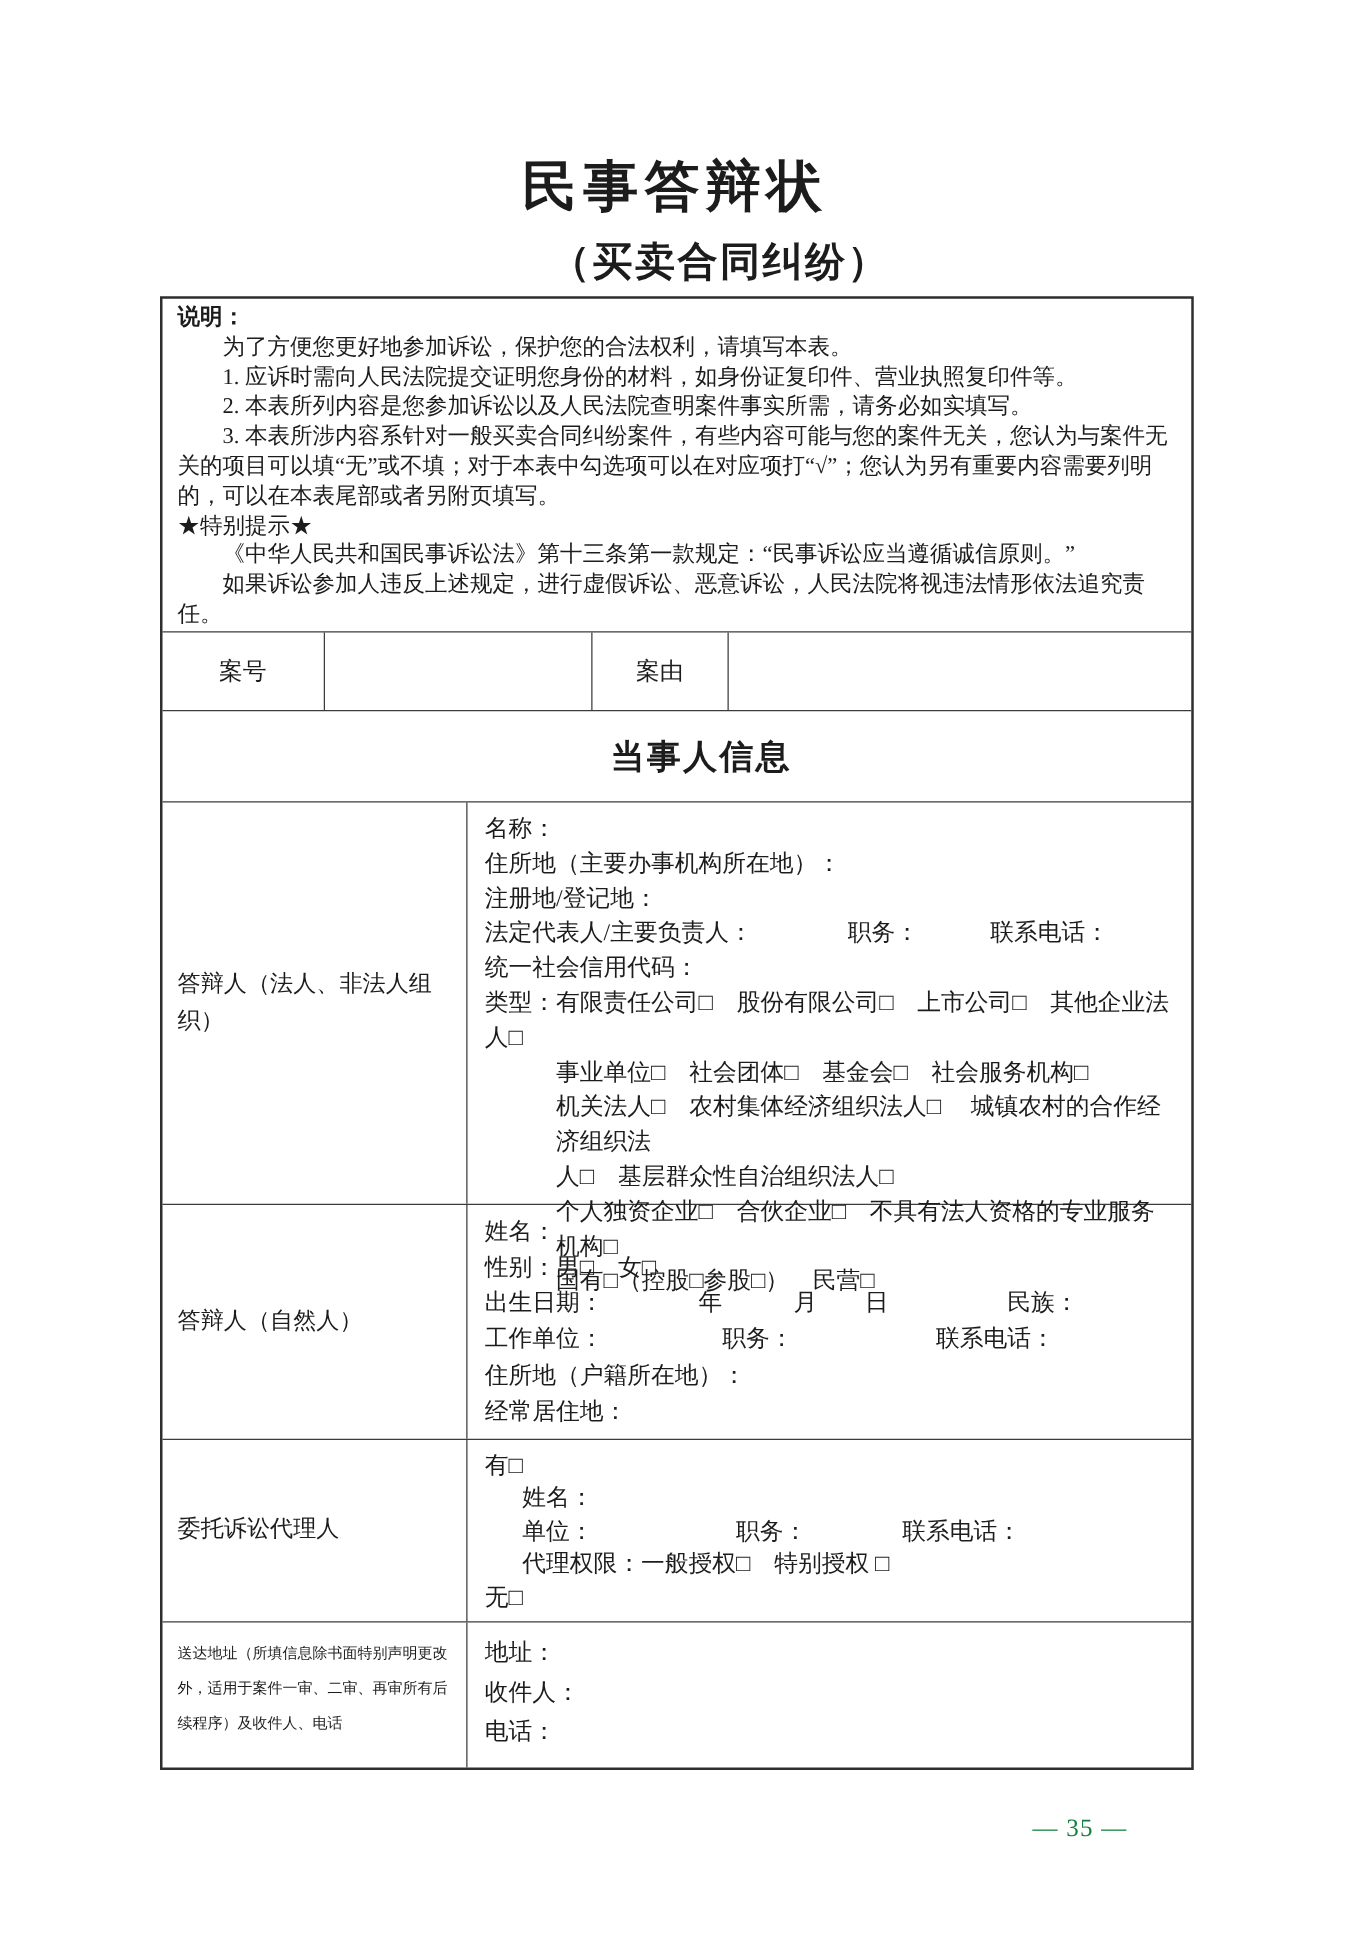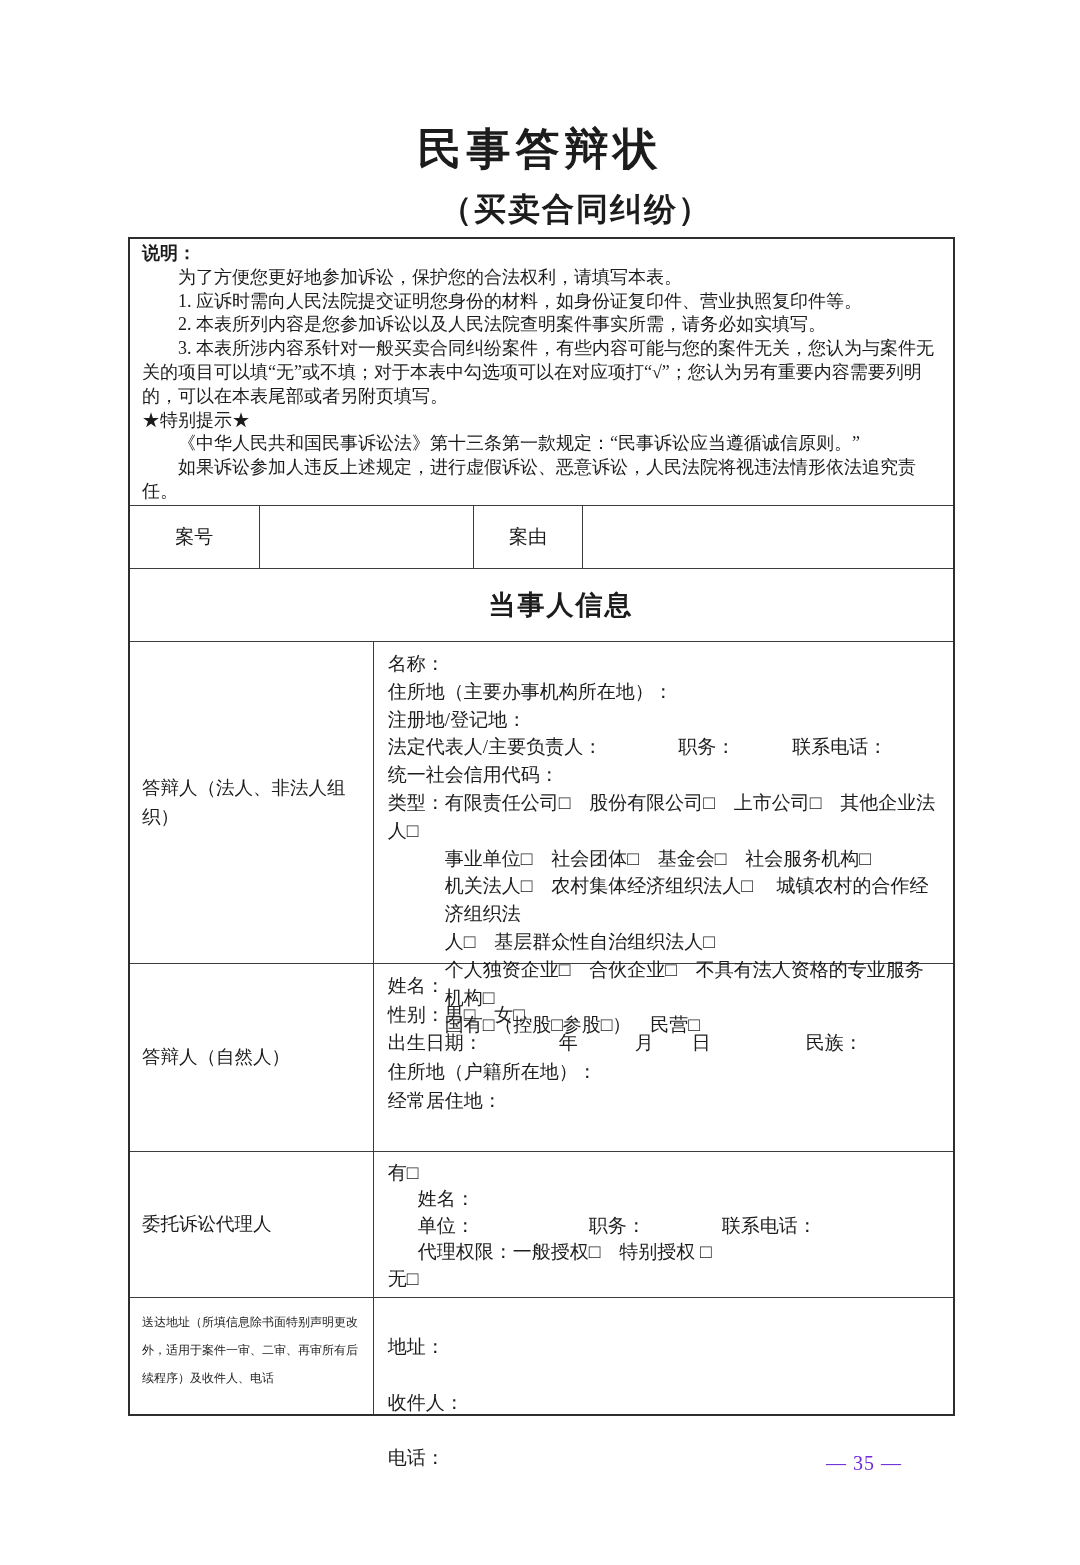--- a/index.html
+++ b/index.html
@@ -61,28 +61,28 @@
   .content-cell { width:582px; padding:8px 14px; font-size:19px;font-family:Liberation Serif, serif; }
 
   .row-org     { height:322px; }
   .row-org .content-cell .line { line-height:27.8px; }
   .row-person  { height:188px; }
   .row-person .content-cell .line { line-height:28.7px; }
   .row-agent   { height:146px; }
   .row-agent .content-cell .line { line-height:26.4px; }
   .row-service { height:117px; }
   .row-service .label-cell { align-items:flex-start; font-size:12px; line-height:28px; padding-top:10px; }
-  .row-service .content-cell .line { line-height:29.5px; padding-top:2px;margin-top:24px; }
+  .row-service .content-cell .line { line-height:29.5px; padding-top:2px; }
 
   .indent-type  { padding-left:57px; }
   .indent-agent { padding-left:30px; }
 
   .page-number {
     position:absolute; top:1452px; right:178px;
-    font-size:20px; letter-spacing:1px; color:#6d28d9;
+    font-size:20px; letter-spacing:1px; color:#15803d;
   }
 </style>
 </head>
 <body>
 
 <div class="sheet">
 
   <div class="doc-title">民事答辩状</div>
   <div class="doc-subtitle">（买卖合同纠纷）</div>
 
@@ -124,20 +124,21 @@
         <div class="line indent-type">国有□（控股□参股□）　民营□</div>
       </div>
     </div>
 
     <div class="t-row row-person">
       <div class="label-cell">答辩人（自然人）</div>
       <div class="content-cell">
         <div class="line">姓名：</div>
         <div class="line">性别：男□　女□</div>
         <div class="line">出生日期：　　　　年　　　月　　日　　　　　民族：</div>
+        <div class="line">工作单位：　　　　　职务：　　　　　　联系电话：</div>
         <div class="line">住所地（户籍所在地）：</div>
         <div class="line">经常居住地：</div>
       </div>
     </div>
 
     <div class="t-row row-agent">
       <div class="label-cell">委托诉讼代理人</div>
       <div class="content-cell">
         <div class="line">有□</div>
         <div class="line indent-agent">姓名：</div>

